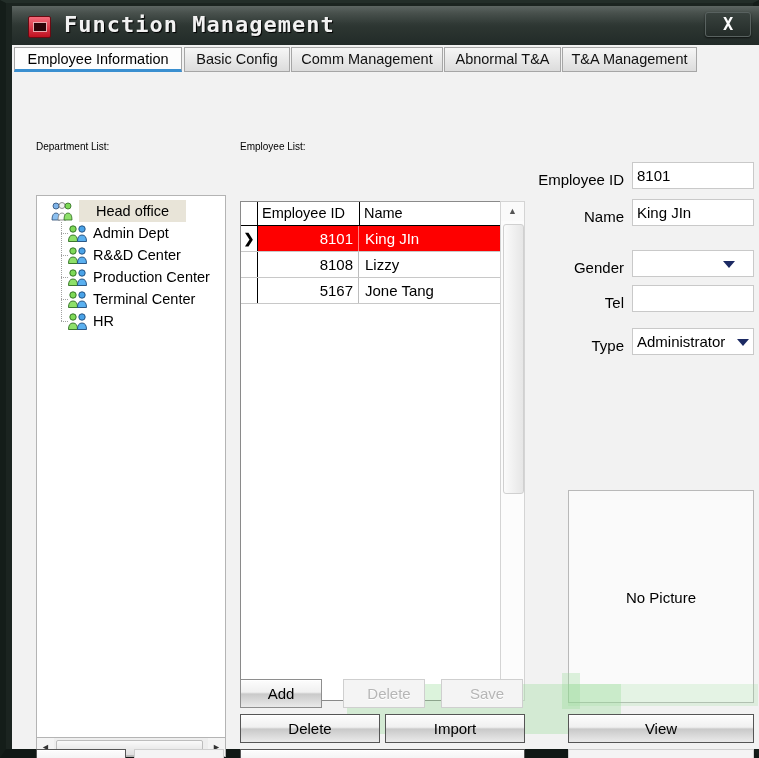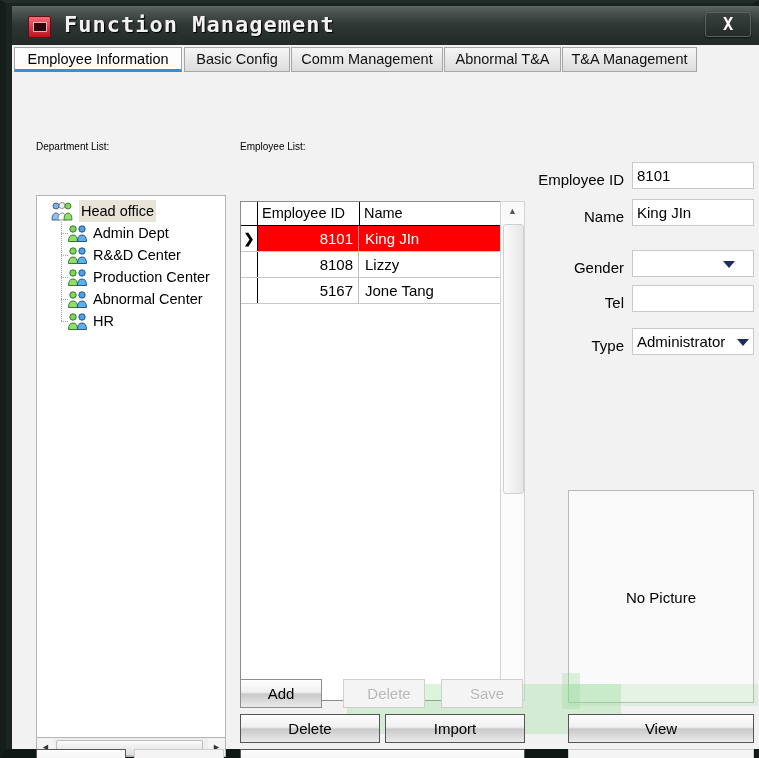--- a/index.html
+++ b/index.html
@@ -42,21 +42,21 @@
   .panel{position:absolute;left:2px;top:28px;width:743px;height:674px;background:#f2f2f2;}
 
   .lbl{position:absolute;font-size:10px;color:#000;white-space:nowrap;}
 
   
   .dept-box{position:absolute;left:22px;top:122px;width:190px;height:544px;
     background:#fff;border:1px solid #b4b4b4;box-sizing:border-box;}
   .tree{position:absolute;left:4px;top:4px;right:4px;}
   .tnode{position:relative;height:22px;white-space:nowrap;}
   .tnode .tlabel{position:absolute;font-size:14.5px;color:#000;line-height:22px;white-space:nowrap;}
-  .root .tlabel{left:38px;background:#e8e4d8;padding:0 2px;}
+  .root .tlabel{left:38px;background:#e8e4d8;padding:0 17px;}
   .child .tlabel{left:52px;}
   .ico-root{position:absolute;left:10px;top:2px;width:22px;height:19px;}
   .ico-child{position:absolute;left:26px;top:3px;width:22px;height:17px;}
   .dotline{position:absolute;left:20px;top:0;width:1px;height:22px;
     background:repeating-linear-gradient(180deg,#a0a0a0 0 1px,transparent 1px 2px);}
   .dotline.h{left:20px;top:11px;width:7px;height:1px;
     background:repeating-linear-gradient(90deg,#a0a0a0 0 1px,transparent 1px 2px);}
 
   .hscroll{position:absolute;left:22px;top:664px;width:190px;height:20px;
     background:#eee;border:1px solid #b4b4b4;box-sizing:border-box;}
@@ -199,21 +199,21 @@
 
           <div class="tnode child">
             <span class="dotline"></span>
             <span class="dotline h"></span>
             <svg class="ico-child" viewBox="0 0 22 17">
               <circle cx="6" cy="4" r="3.2" fill="#7ed957" stroke="#2d6b1f" stroke-width=".9"></circle>
               <path d="M1.5 16.5 q0-6.5 4.5-6.5 q4.5 0 4.5 6.5z" fill="#8ee06a" stroke="#2d6b1f" stroke-width=".9"></path>
               <circle cx="15" cy="4" r="3.2" fill="#4aa3e8" stroke="#1d4a78" stroke-width=".9"></circle>
               <path d="M10.5 16.5 q0-6.5 4.5-6.5 q4.5 0 4.5 6.5z" fill="#5ab0f0" stroke="#1d4a78" stroke-width=".9"></path>
             </svg>
-            <span class="tlabel">Abnormal Center</span>
+            <span class="tlabel">Terminal Center</span>
           </div>
 
           <div class="tnode child">
             <span class="dotline" style="height:11px"></span>
             <span class="dotline h"></span>
             <svg class="ico-child" viewBox="0 0 22 17">
               <circle cx="6" cy="4" r="3.2" fill="#7ed957" stroke="#2d6b1f" stroke-width=".9"></circle>
               <path d="M1.5 16.5 q0-6.5 4.5-6.5 q4.5 0 4.5 6.5z" fill="#8ee06a" stroke="#2d6b1f" stroke-width=".9"></path>
               <circle cx="15" cy="4" r="3.2" fill="#4aa3e8" stroke="#1d4a78" stroke-width=".9"></circle>
               <path d="M10.5 16.5 q0-6.5 4.5-6.5 q4.5 0 4.5 6.5z" fill="#5ab0f0" stroke="#1d4a78" stroke-width=".9"></path>

